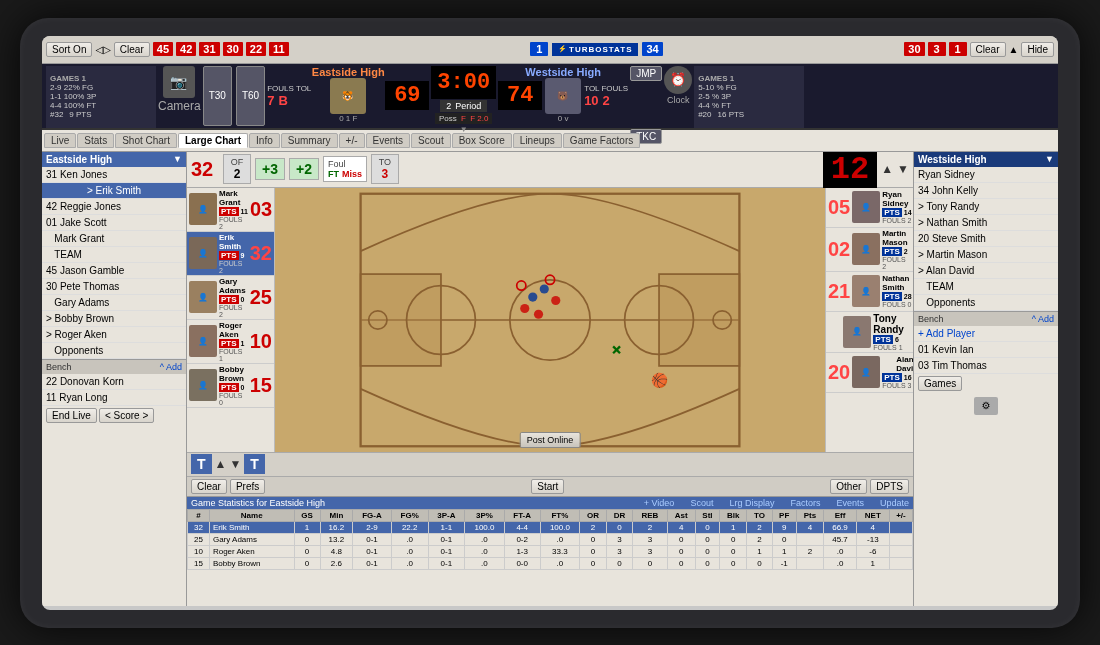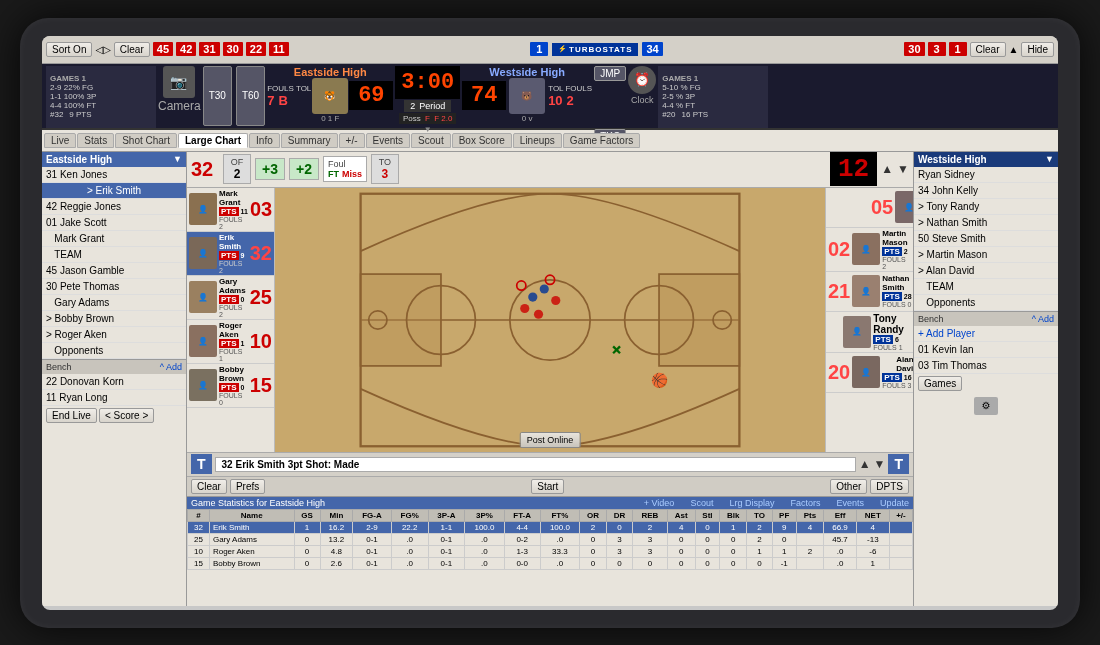--- a/index.html
+++ b/index.html
@@ -240,21 +240,21 @@
         <div style="font-size:12px; color:#aaa;">Camera</div>
       </div>
 
       <div style="display:flex; flex-direction:row; gap:4px;">
         <button class="btn-small" style="background:#556; color:white; border-color:#888;">T30</button>
         <button class="btn-small" style="background:#556; color:white; border-color:#888;">T60</button>
       </div>
 
       <div style="display:flex; flex-direction:column; align-items:center; background:#1a1a2e; min-width:100px;">
         <div style="color:#ff8844; font-weight:bold; font-size:11px;">Eastside High</div>
-        <div style="display:flex; align-items:center; gap:1px;">
+        <div style="display:flex; align-items:center; gap:19px;">
           <div style="font-size:8px; color:#ccc;">
             <div>FOULS TOL</div>
             <div style="display:flex; gap:4px;">
               <span style="font-size:13px; color:#ff4444; font-weight:bold;">7</span>
               <span style="font-size:13px; color:#ff4444; font-weight:bold;">B</span>
             </div>
           </div>
           <div style="width:36px; height:36px; background:#8a7a50; border-radius:3px; display:flex; align-items:center; justify-content:center; font-size:9px; color:#fff; font-weight:bold;">🐯</div>
           <div class="side-score">69</div>
         </div>
@@ -380,21 +380,21 @@
             <div style="display:flex; gap:3px; align-items:center;">
               <span style="font-size:9px; color:#006600; font-weight:bold;">FT</span>
               <span style="font-size:9px; color:#cc0000; font-weight:bold;">Miss</span>
             </div>
           </div>
           <div style="background:#ddd; border:1px solid #aaa; padding:2px 4px; text-align:center; font-size:9px; min-width:28px;">
             <div style="color:#444;">TO</div>
             <div style="font-size:12px; font-weight:bold; color:#cc0000;">3</div>
           </div>
           <div style="flex:1;"></div>
-          <div style="font-size:26px; font-weight:bold; color:#cc0000; background:#000; padding:2px 8px; font-family:'Courier New',monospace;">12</div>
+          <div style="font-size:32px; font-weight:bold; color:#cc0000; background:#000; padding:2px 8px; font-family:'Courier New',monospace;">12</div>
           <span style="font-size:12px; cursor:pointer; color:#333;">▲</span>
           <span style="font-size:12px; cursor:pointer; color:#333;">▼</span>
         </div>
 
         <div style="display:flex; flex:1; overflow:hidden;">
 
           <div style="width:88px; background:#e8e4dc; border-right:1px solid #bbb; overflow:hidden; flex-shrink:0;">
 
             <div style="border-bottom:1px solid #ccc; padding:1px 2px; display:flex; align-items:center; gap:2px; min-height:40px;">
               <div style="width:28px; height:32px; background:#8a7050; border-radius:2px; flex-shrink:0; display:flex; align-items:center; justify-content:center; font-size:8px; color:#fff; overflow:hidden;">👤</div>
@@ -504,21 +504,21 @@
             </svg>
 
             <div style="position:absolute; bottom:4px; left:50%; transform:translateX(-50%);">
               <button style="background:linear-gradient(to bottom,#e8e4dc,#c8c4bc); border:1px solid #888; border-radius:2px; font-size:9px; padding:2px 6px; cursor:pointer;">Post Online</button>
             </div>
           </div>
 
           <div style="width:88px; background:#e8e4dc; border-left:1px solid #bbb; overflow:hidden; flex-shrink:0;">
 
             <div style="border-bottom:1px solid #ccc; padding:1px 2px; display:flex; align-items:center; gap:2px; min-height:40px;">
-              <div style="font-size:20px; font-weight:bold; color:#ff4444;margin-left:43px;">05</div>
+              <div style="font-size:20px; font-weight:bold; color:#ff4444;">05</div>
               <div style="width:28px; height:32px; background:#7a6868; border-radius:2px; flex-shrink:0; display:flex; align-items:center; justify-content:center; font-size:8px; color:#fff;">👤</div>
               <div style="font-size:7px;">
                 <div style="font-weight:bold; font-size:8px;">Ryan Sidney</div>
                 <div style="display:flex; gap:2px; align-items:center;">
                   <span style="background:#003399; color:white; font-size:8px; padding:0 2px; font-weight:bold;">PTS</span>
                   <span style="font-weight:bold;">14</span>
                 </div>
                 <div style="font-size:7px; color:#555;">FOULS 2</div>
               </div>
             </div>
@@ -572,21 +572,20 @@
                   <span style="font-weight:bold;">16</span>
                 </div>
                 <div style="font-size:7px; color:#555;">FOULS 3</div>
               </div>
             </div>
           </div>
         </div>
 
         <div style="background:#d4d0c8; display:flex; align-items:center; padding:2px 4px; gap:3px; border-top:1px solid #aaa; height:24px; flex-shrink:0;">
           <div style="background:#4466aa; color:white; font-weight:bold; font-size:14px; padding:2px 6px;">T</div>
-          <div style="background:#fff; border:1px solid #aaa; flex:1; padding:1px 6px; font-size:10px; font-weight:bold;">32 Erik Smith  3pt Shot: Made</div>
           <div style="font-size:12px; cursor:pointer; color:#333;">▲</div>
           <div style="font-size:12px; cursor:pointer; color:#333;">▼</div>
           <div style="background:#4466aa; color:white; font-weight:bold; font-size:14px; padding:2px 6px;">T</div>
         </div>
 
         <div style="background:#d0ccc4; display:flex; align-items:center; padding:1px 4px; gap:3px; border-top:1px solid #aaa; height:20px; flex-shrink:0;">
           <button class="btn-small">Clear</button>
           <button class="btn-small">Prefs</button>
           <div style="flex:1;"></div>
           <button class="btn-small">Start</button>
@@ -738,21 +737,21 @@
 
       <div class="right-roster">
         <div class="roster-header" style="background:#1a3a7a;">
           <span>Westside High</span>
           <span style="font-size:9px;">▼</span>
         </div>
         <div class="roster-item">Ryan Sidney</div>
         <div class="roster-item">34 John Kelly</div>
         <div class="roster-item">&gt; Tony Randy</div>
         <div class="roster-item">&gt; Nathan Smith</div>
-        <div class="roster-item">50 Steve Smith</div>
+        <div class="roster-item">20 Steve Smith</div>
         <div class="roster-item">&gt; Martin Mason</div>
         <div class="roster-item">&gt; Alan David</div>
         <div class="roster-item">&nbsp;&nbsp; TEAM</div>
         <div class="roster-item">&nbsp;&nbsp; Opponents</div>
         <div class="bench-header">
           <span>Bench</span>
           <span style="color:#0044cc; cursor:pointer;">^ Add</span>
         </div>
         <div class="roster-item" style="color:#0044cc;">+ Add Player</div>
         <div class="roster-item">01 Kevin Ian</div>

